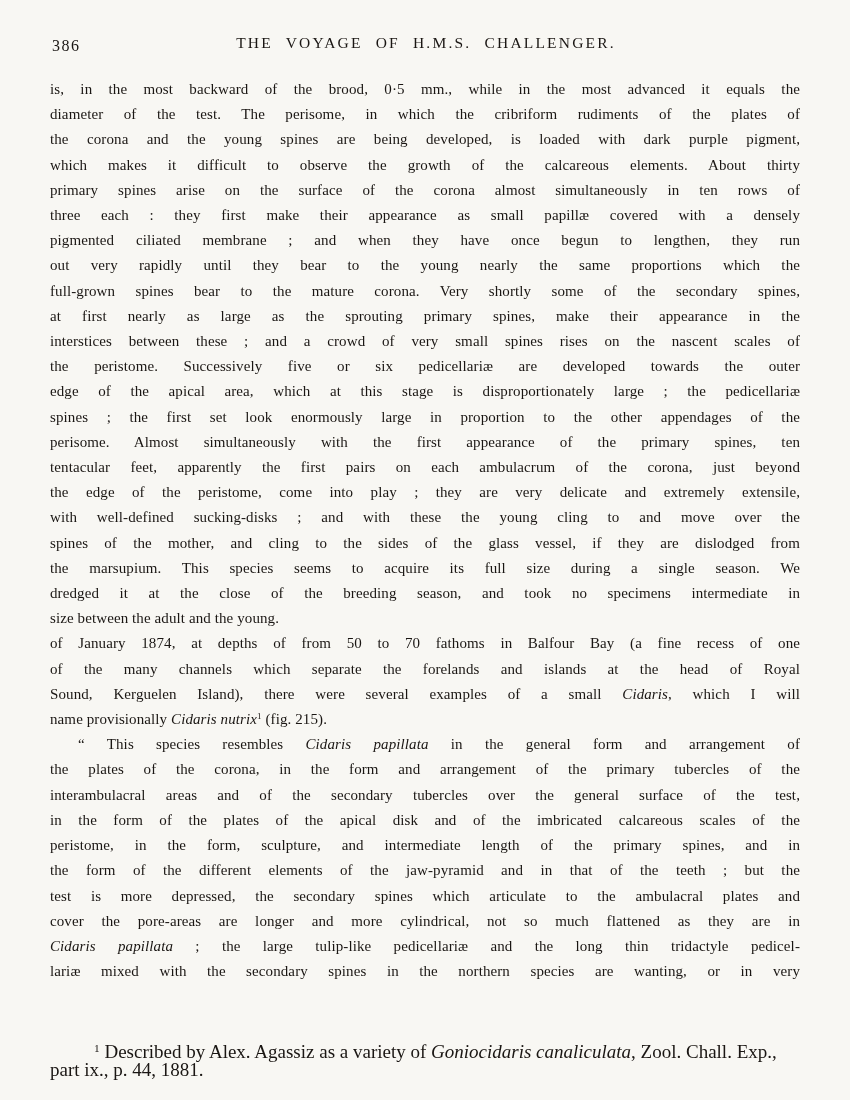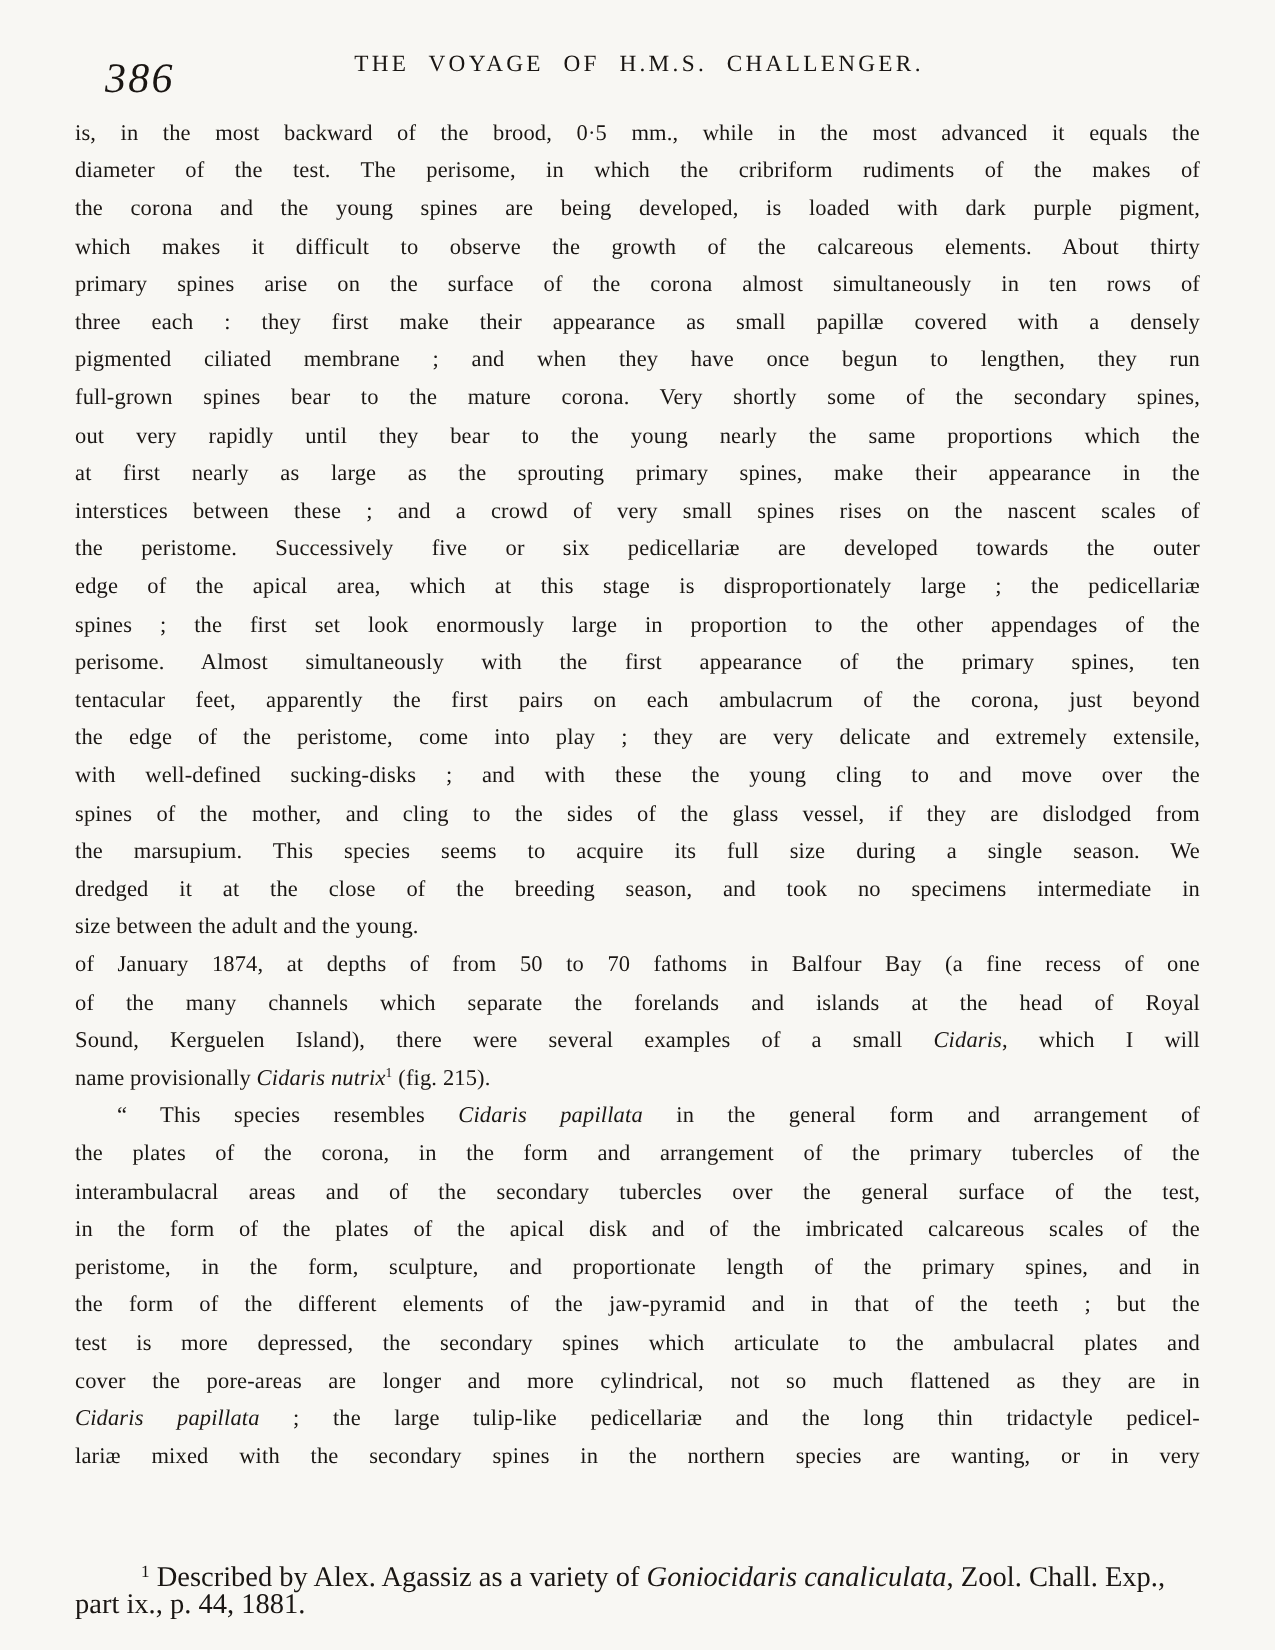--- a/index.html
+++ b/index.html
@@ -19,25 +19,24 @@
   }
   .page-header {
     position: absolute;
     top: 33px;
     left: 50px;
     right: 48px;
     height: 28px;
   }
   .page-number {
     position: absolute;
-    left: 20px;
+    left: 2px;
     top: 4px;
-    font-size: 28px;
+    font-size: 16px;
     letter-spacing: 1.5px;
-    font-style: italic;
   }
   .running-head {
     text-align: center;
     font-size: 15.5px;
     letter-spacing: 2.2px;
     word-spacing: 7px;
     padding-top: 1px;
   }
   .text-body {
     position: absolute;
@@ -82,28 +81,28 @@
 
 <div class="page">
   <header class="page-header">
     <div class="page-number">386</div>
     <div class="running-head">THE VOYAGE OF H.M.S. CHALLENGER.</div>
   </header>
 
   <main class="text-body">
       <div class="paragraph">
         <div class="line"><span>is, in the most backward of the brood, 0·5 mm., while in the most advanced it equals the</span></div>
-        <div class="line"><span>diameter of the test.  The perisome, in which the cribriform rudiments of the makes of</span></div>
+        <div class="line"><span>diameter of the test.  The perisome, in which the cribriform rudiments of the plates of</span></div>
         <div class="line"><span>the corona and the young spines are being developed, is loaded with dark purple pigment,</span></div>
         <div class="line"><span>which makes it difficult to observe the growth of the calcareous elements.  About thirty</span></div>
         <div class="line"><span>primary spines arise on the surface of the corona almost simultaneously in ten rows of</span></div>
         <div class="line"><span>three each : they first make their appearance as small papillæ covered with a densely</span></div>
         <div class="line"><span>pigmented ciliated membrane ; and when they have once begun to lengthen, they run</span></div>
+        <div class="line"><span>out very rapidly until they bear to the young nearly the same proportions which the</span></div>
         <div class="line"><span>full-grown spines bear to the mature corona.  Very shortly some of the secondary spines,</span></div>
-        <div class="line"><span>out very rapidly until they bear to the young nearly the same proportions which the</span></div>
         <div class="line"><span>at first nearly as large as the sprouting primary spines, make their appearance in the</span></div>
         <div class="line"><span>interstices between these ; and a crowd of very small spines rises on the nascent scales of</span></div>
         <div class="line"><span>the peristome.  Successively five or six pedicellariæ are developed towards the outer</span></div>
         <div class="line"><span>edge of the apical area, which at this stage is disproportionately large ; the pedicellariæ</span></div>
         <div class="line"><span>spines ; the first set look enormously large in proportion to the other appendages of the</span></div>
         <div class="line"><span>perisome.  Almost simultaneously with the first appearance of the primary spines, ten</span></div>
         <div class="line"><span>tentacular feet, apparently the first pairs on each ambulacrum of the corona, just beyond</span></div>
         <div class="line"><span>the edge of the peristome, come into play ; they are very delicate and extremely extensile,</span></div>
         <div class="line"><span>with well-defined sucking-disks ; and with these the young cling to and move over the</span></div>
         <div class="line"><span>spines of the mother, and cling to the sides of the glass vessel, if they are dislodged from</span></div>
@@ -115,21 +114,21 @@
         <div class="line"><span>of January 1874, at depths of from 50 to 70 fathoms in Balfour Bay (a fine recess of one</span></div>
         <div class="line"><span>of the many channels which separate the forelands and islands at the head of Royal</span></div>
         <div class="line"><span>Sound, Kerguelen Island), there were several examples of a small </span><i>Cidaris</i><span>, which I will</span></div>
         <div class="line lastline"><span>name provisionally </span><i>Cidaris nutrix</i><sup>1</sup><span> (fig. 215).</span></div>
       </div>
       <div class="paragraph">
         <div class="line indent"><span>“ This species resembles </span><i>Cidaris papillata</i><span> in the general form and arrangement of</span></div>
         <div class="line"><span>the plates of the corona, in the form and arrangement of the primary tubercles of the</span></div>
         <div class="line"><span>interambulacral areas and of the secondary tubercles over the general surface of the test,</span></div>
         <div class="line"><span>in the form of the plates of the apical disk and of the imbricated calcareous scales of the</span></div>
-        <div class="line"><span>peristome, in the form, sculpture, and proportionate length of the primary spines, and in</span></div>
+        <div class="line"><span>peristome, in the form, sculpture, and intermediate length of the primary spines, and in</span></div>
         <div class="line"><span>the form of the different elements of the jaw-pyramid and in that of the teeth ;  but the</span></div>
         <div class="line"><span>test is more depressed, the secondary spines which articulate to the ambulacral plates and</span></div>
         <div class="line"><span>cover the pore-areas are longer and more cylindrical, not so much flattened as they are in</span></div>
         <div class="line"><i>Cidaris papillata</i><span> ;  the large tulip-like pedicellariæ and the long thin tridactyle pedicel-</span></div>
         <div class="line"><span>lariæ mixed with the secondary spines in the northern species are wanting, or in very</span></div>
       </div>
     </main>
 
   <footer class="footnote">
     <div class="footnote-line"><sup>1</sup><span> Described by Alex. Agassiz as a variety of </span><i>Goniocidaris canaliculata</i><span>, Zool. Chall. Exp., part ix., p. 44, 1881.</span></div>

